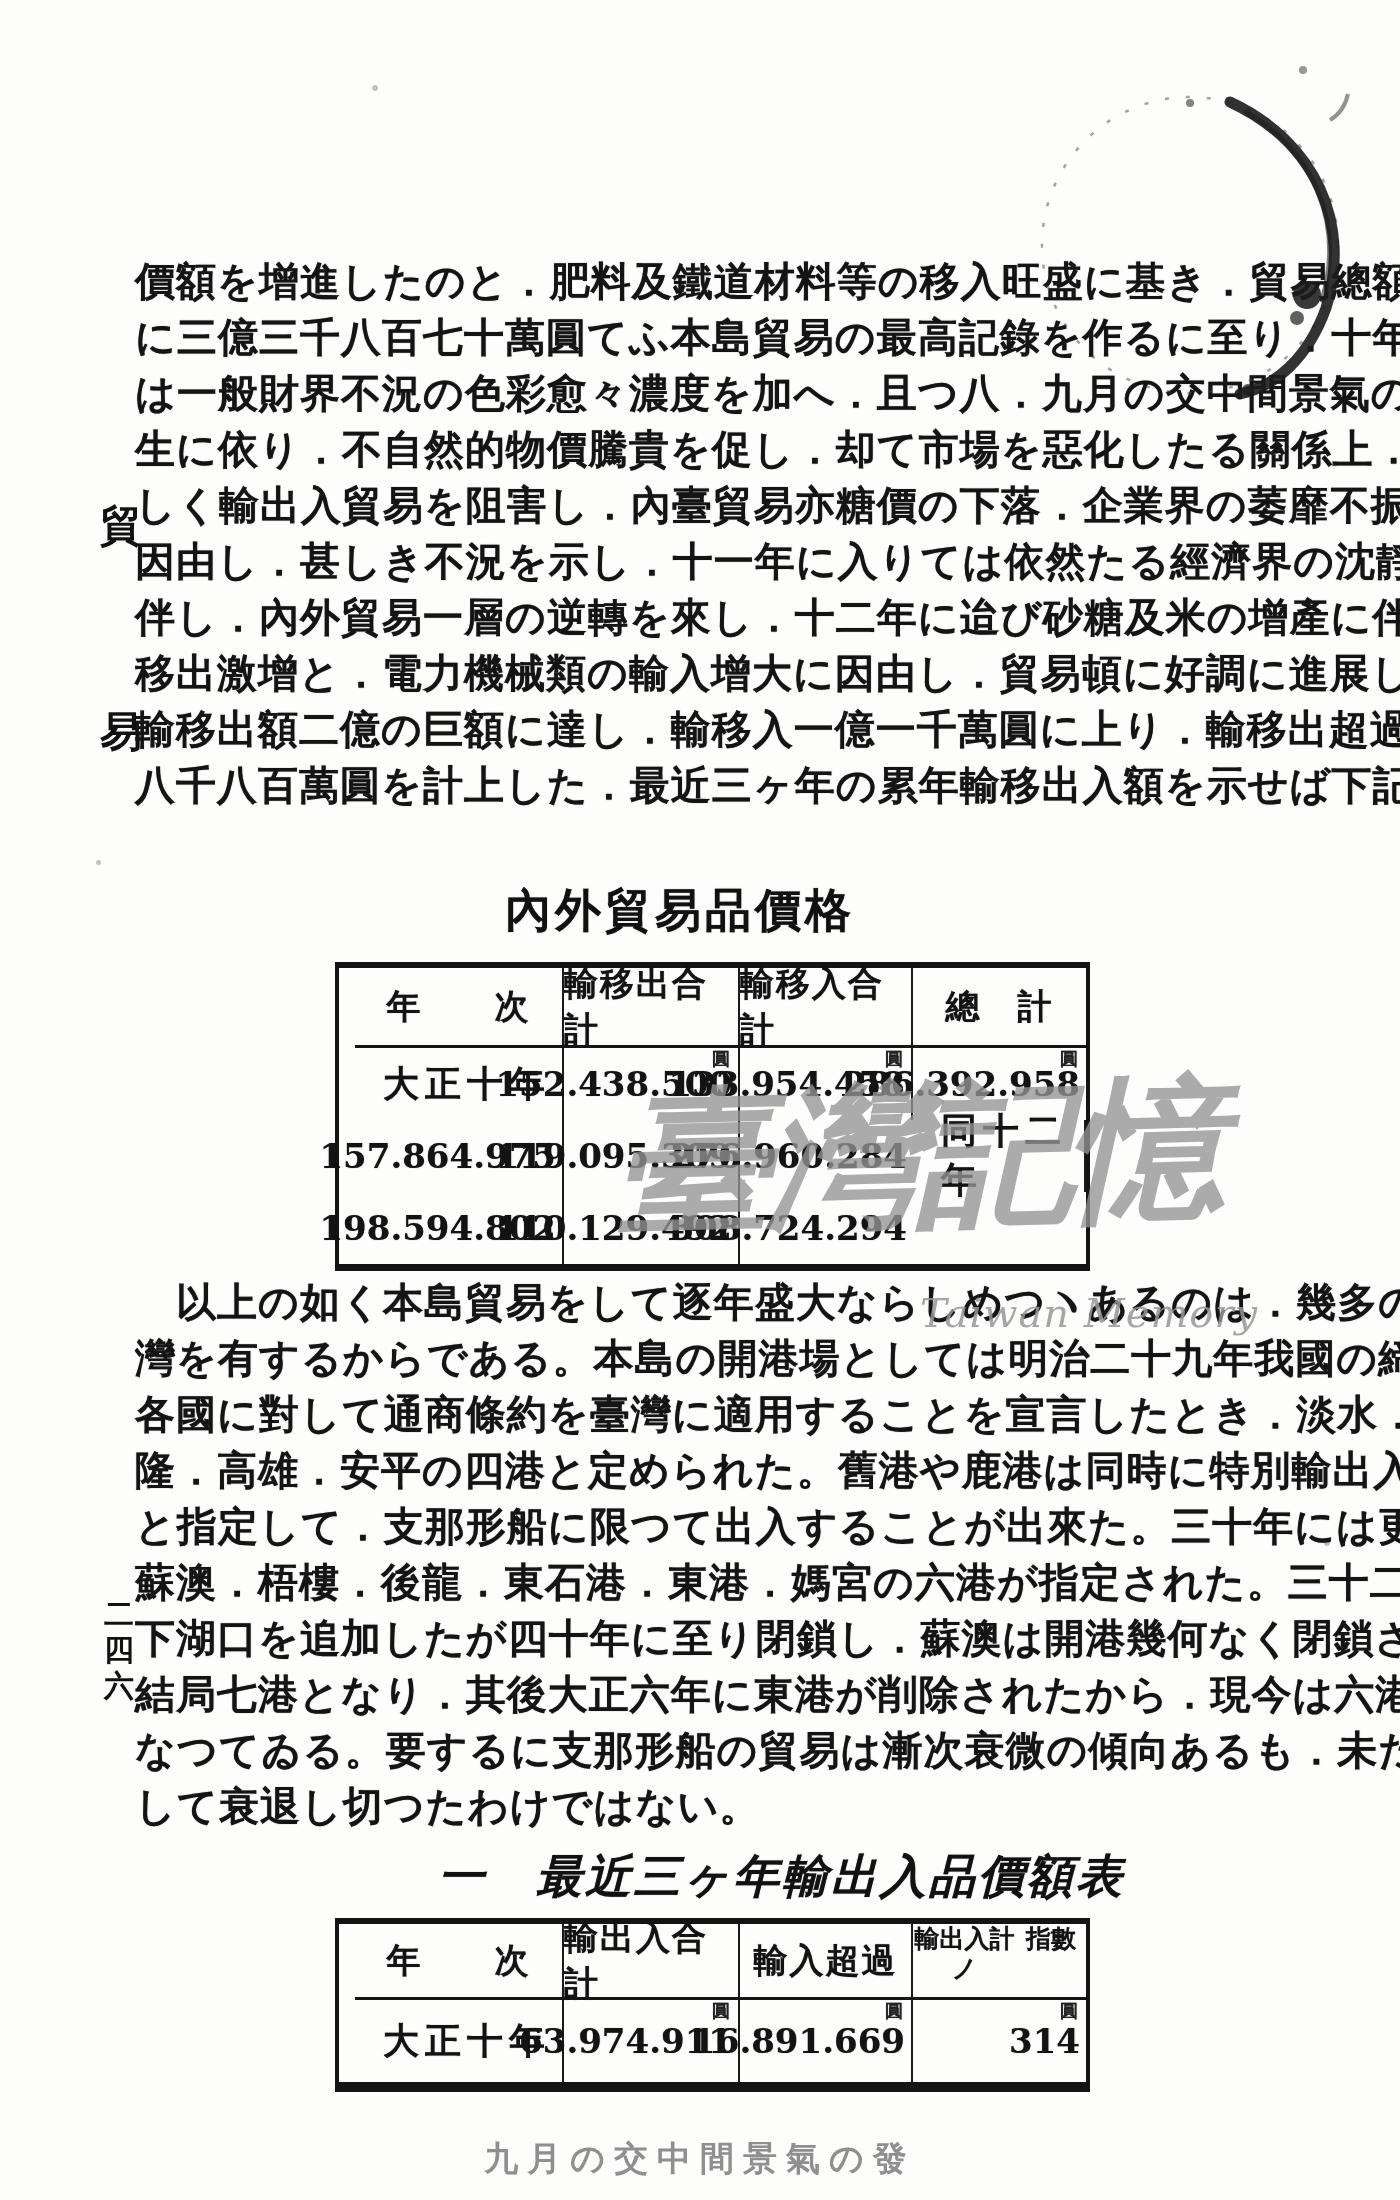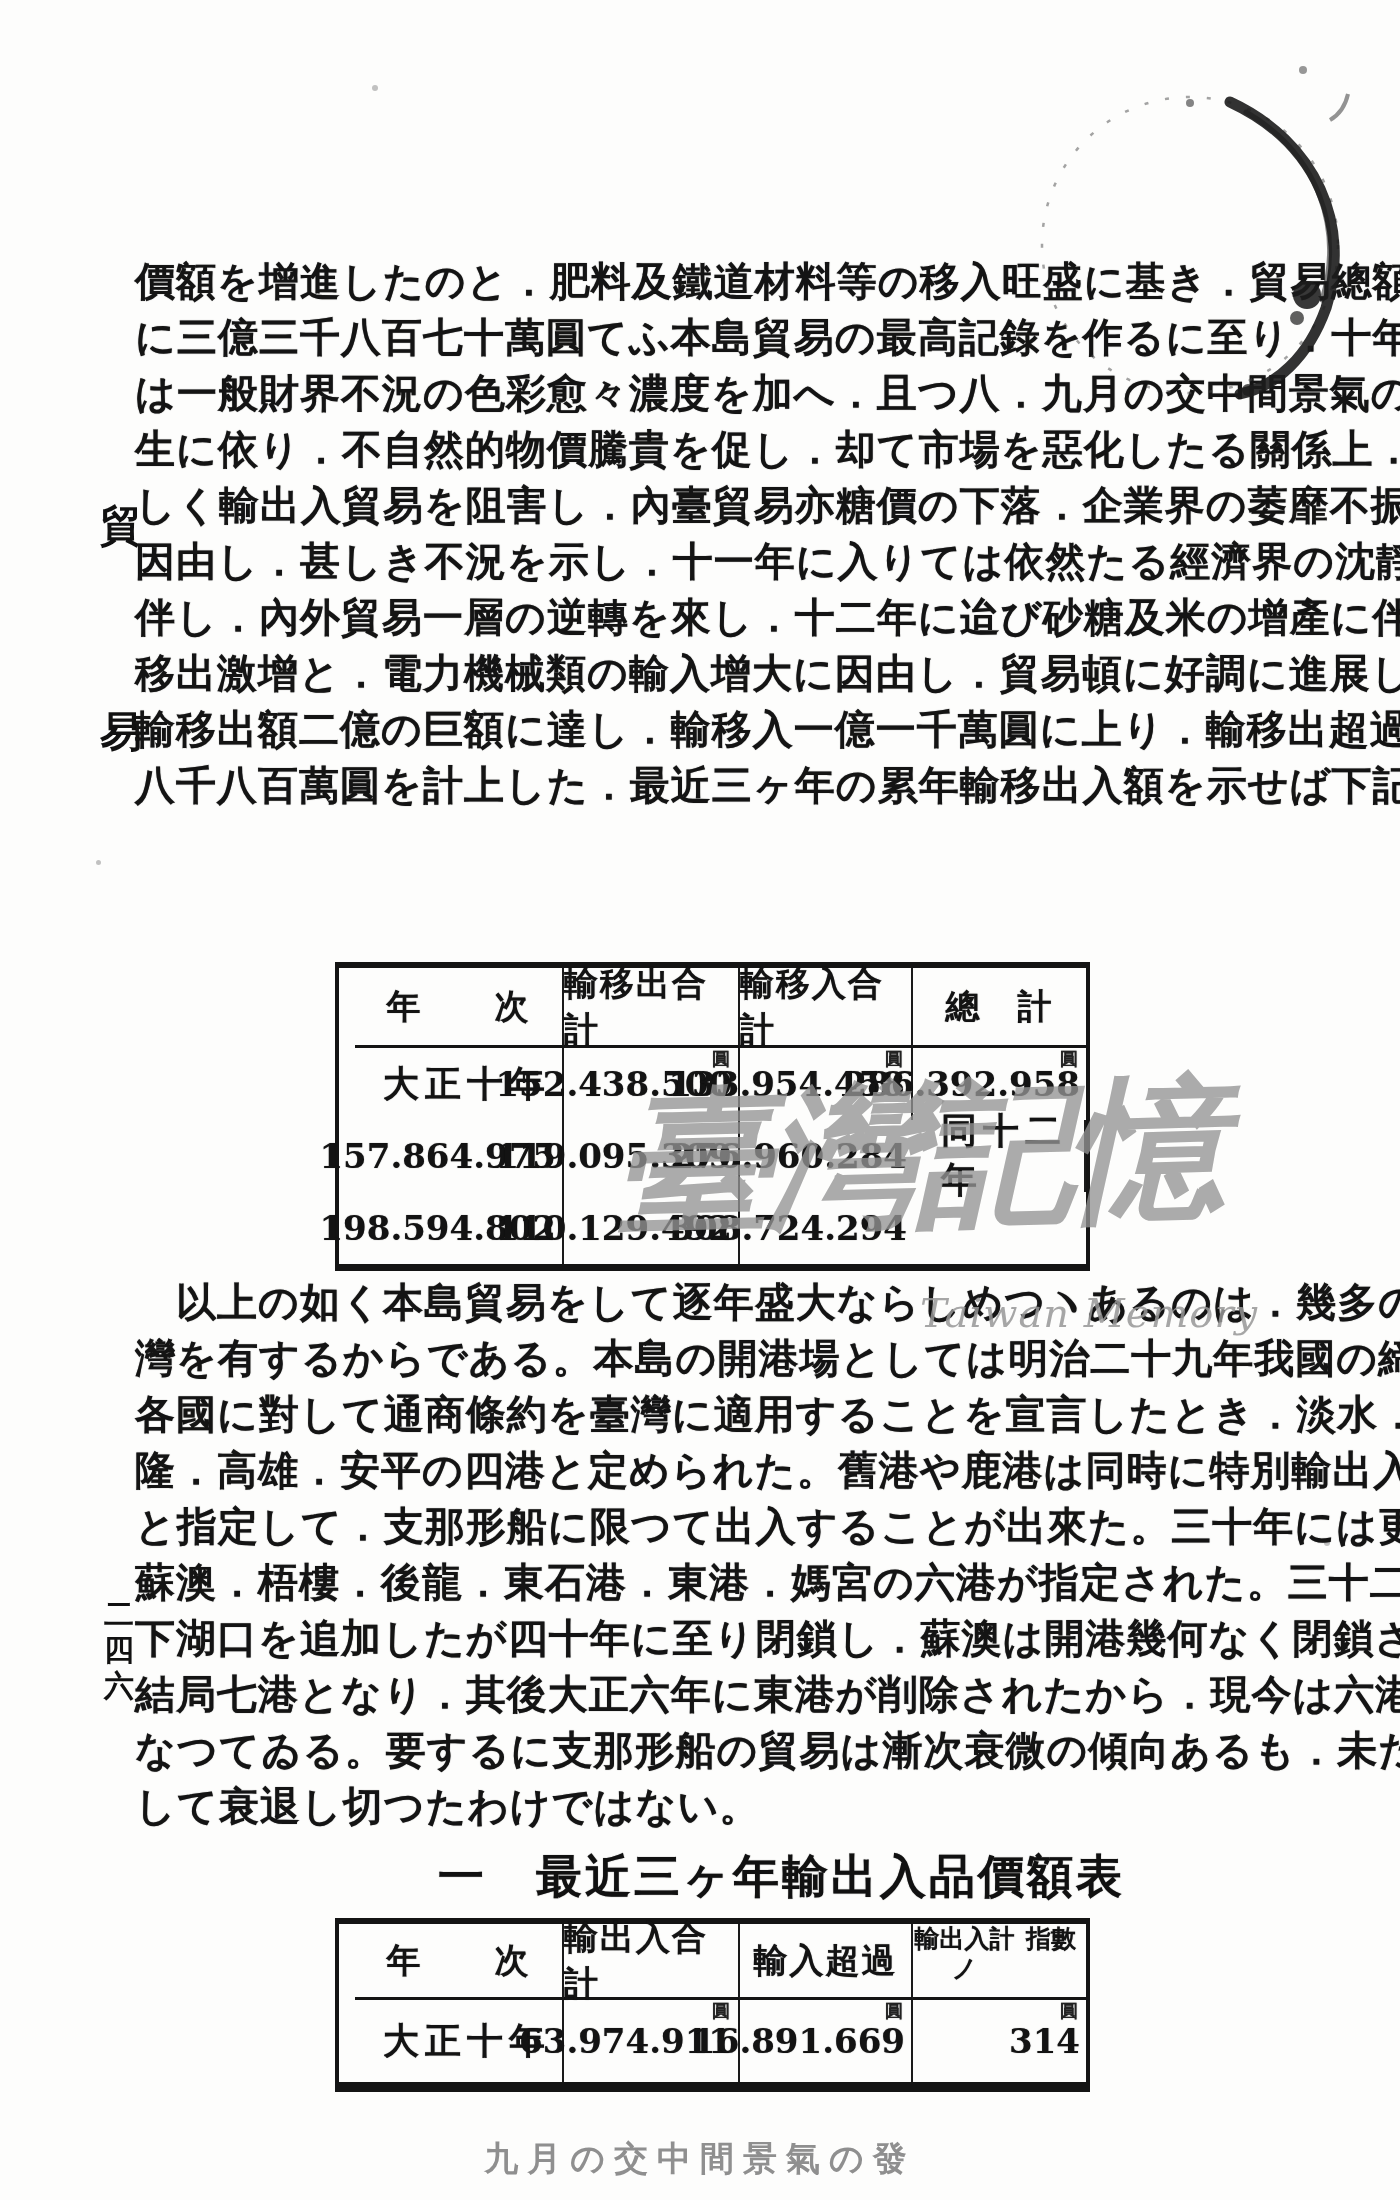--- a/index.html
+++ b/index.html
@@ -24,21 +24,21 @@
     font-size:30px;font-weight:bold;color:#111;line-height:36px;text-align:center;
   }
   .pagenum-vert span{display:block;}
   
   .tbl-title{
     position:absolute;left:505px;top:880px;font-size:46px;font-weight:bold;
     letter-spacing:4px;color:#111;text-shadow:0 0 1px rgba(0,0,0,.6);
   }
   .heading2{
     position:absolute;left:438px;top:1846px;font-size:46px;font-weight:bold;
-    letter-spacing:3px;color:#111;text-shadow:0 0 1px rgba(0,0,0,.6);
+    letter-spacing:3px;color:#111;text-shadow:0 0 1px rgba(0,0,0,.6);font-style:italic;
   }
   
   .dtable{
     position:absolute;left:335px;width:731px;background:transparent;
     border:4px solid #141414;border-top-width:6px;border-bottom-width:7px;
     display:grid;grid-template-columns:209px 176px 173px 173px;padding-left:16px;
   }
   .t1{top:962px;grid-template-rows:80px 72px 72px 72px;}
   .t2{top:1918px;grid-template-rows:76px 82px;border-bottom-width:10px;}
   .cell{
@@ -117,20 +117,21 @@
     <div class="tline">は一般財界不況の色彩愈々濃度を加へ．且つ八．九月の交中間景氣の發</div>
     <div class="tline">生に依り．不自然的物價騰貴を促し．却て市場を惡化したる關係上．著</div>
     <div class="tline">しく輸出入貿易を阻害し．內臺貿易亦糖價の下落．企業界の萎靡不振に</div>
     <div class="tline">因由し．甚しき不況を示し．十一年に入りては依然たる經濟界の沈靜に隨</div>
     <div class="tline">伴し．內外貿易一層の逆轉を來し．十二年に迨び砂糖及米の增產に伴ふ</div>
     <div class="tline">移出激增と．電力機械類の輸入增大に因由し．貿易頓に好調に進展し．</div>
     <div class="tline">輸移出額二億の巨額に達し．輸移入一億一千萬圓に上り．輸移出超過額</div>
     <div class="tline">八千八百萬圓を計上した．最近三ヶ年の累年輸移出入額を示せば下記の</div>
   </div>
 
+  <div class="tbl-title">內外貿易品價格</div>
 
   <div class="dtable t1">
     <div class="cell hcell vline">年　　次</div>
     <div class="cell hcell vline">輸移出合計</div>
     <div class="cell hcell vline">輸移入合計</div>
     <div class="cell hcell">總　計</div>
 
     <div class="cell ycell vline">大正十年</div>
     <div class="cell ncell vline">
       <span class="unit">圓</span>

